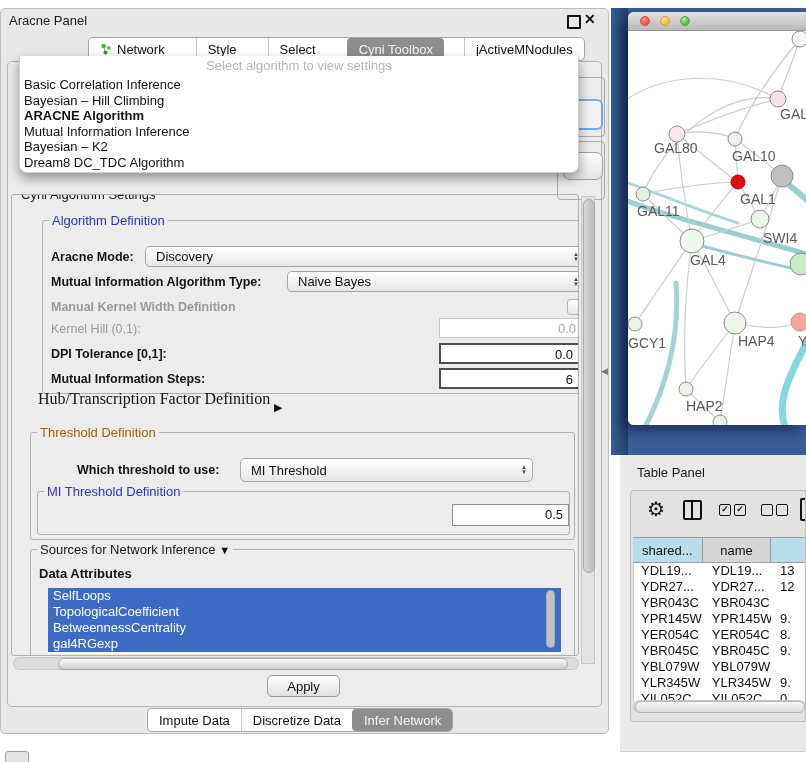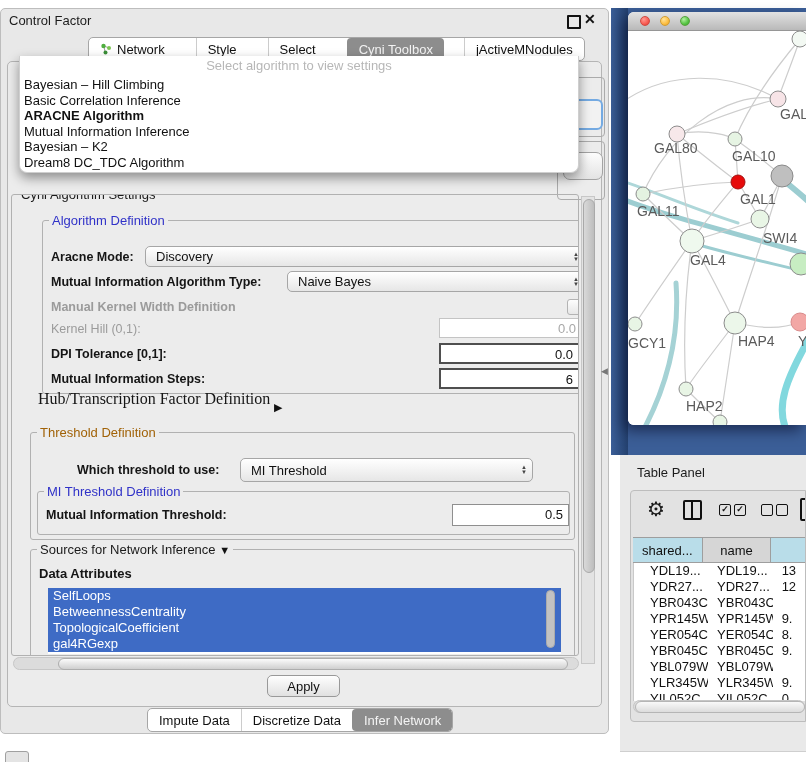--- a/index.html
+++ b/index.html
@@ -103,38 +103,38 @@
       text-align:center;color:#111;font-weight:bold;box-sizing:content-box;}
   .icon-page{position:absolute;left:169px;top:1px;width:12px;height:19px;border:2.5px solid #111;border-radius:2px;}
 
   .ttable{position:absolute;left:2px;top:46px;width:174px;}
   .thead{display:flex;height:24px;border-top:1px solid #9e9e9e;border-bottom:1px solid #9e9e9e;}
   .th{box-sizing:border-box;border-right:1px solid #9e9e9e;display:flex;align-items:center;justify-content:center;font-size:13px;color:#111;}
   .th.c1{width:78px;background:#b9dde9;}
   .th.c2{width:77px;background:#d6d6d6;}
   .th.c3{width:40px;background:#b9dde9;border-right:none;}
   .tbody{background:#fff;height:138px;overflow:hidden;border-left:1px solid #c9c9c9;}
-  .trow{display:flex;height:16px;line-height:16px;font-size:13px;color:#111;padding-left:9px;}
+  .trow{display:flex;height:16px;line-height:16px;font-size:13px;color:#111;}
   .td{box-sizing:border-box;white-space:nowrap;overflow:hidden;}
   .td.c1{width:78px;padding-left:7px;}
   .td.c2{width:77px;padding-left:9px;}
   .td.c3{width:40px;padding-left:9px;}
   .tp-hscroll{position:absolute;left:2px;top:209px;width:172px;height:13px;background:#ddd;border:1px solid #c6c6c6;border-radius:7px;box-sizing:border-box;}
   .tp-hscroll .thumb{position:absolute;left:1px;top:0px;width:168px;height:10px;border-radius:6px;background:linear-gradient(#f9f9f9,#dcdcdc);border:1px solid #b5b5b5;}
 
   .corner-icon{position:absolute;left:5px;top:751px;width:22px;height:12px;border:1px solid #a0a0a0;
                border-radius:3px 3px 0 0;background:#e4e4e4;}
 </style>
 </head>
 <body>
 
 <div class="screen">
 
   <div class="cpanel">
-    <div class="cp-title">Control Factor</div>
+    <div class="cp-title">Aracne Panel</div>
     <div class="cp-min"></div>
     <div class="cp-close">✕</div>
 
     <div class="tabbar top">
       <div class="tab">
         <svg class="neticon" width="12" height="12">
           <line x1="4" y1="3" x2="9" y2="5" stroke="#9a9a9a" stroke-width="1"></line>
           <line x1="4" y1="3" x2="5" y2="9" stroke="#9a9a9a" stroke-width="1"></line>
           <circle cx="3.5" cy="3" r="2.2" fill="#4fae3f"></circle>
           <circle cx="9" cy="5" r="2" fill="#7cc653"></circle>
@@ -210,39 +210,38 @@
         <div class="combo" style="left:209px;top:25px;width:293px;height:24px;">
           <span class="val">MI Threshold</span>
           <span class="arrows">
               <i>▲</i>
               <i>▼</i>
             </span>
         </div>
 
         <div class="gbox" style="left:6px;top:58px;width:533px;height:44px;">
           <span class="gb-title t-blue">MI Threshold Definition</span>
-          <span class="lbl" style="left:8px;top:16px;">Mutual Information Threshold:</span>
           <div class="tfield" style="left:414px;top:12px;width:117px;height:22px;border-color:#8f8f8f;">0.5</div>
         </div>
       </div>
 
       <div class="gbox" style="left:18px;top:354px;width:545px;height:120px;">
         <span class="gb-title">
           <span>Sources for Network Inference</span>
           <span class="src-arrow">▼</span>
         </span>
         <span class="lbl" style="left:8px;top:16px;font-size:13px;">Data Attributes</span>
 
         <div class="attr-list" style="left:17px;top:38px;width:513px;height:66px;">
 
             <div class="attr-item" style="background:#3e6bc5;">SelfLoops</div>
 
+            <div class="attr-item" style="background:#3e6bc5;">TopologicalCoefficient</div>
+
             <div class="attr-item" style="background:#3e6bc5;">BetweennessCentrality</div>
-
-            <div class="attr-item" style="background:#3e6bc5;">TopologicalCoefficient</div>
 
             <div class="attr-item" style="background:#3e6bc5;">gal4RGexp</div>
 
           <div class="list-scroll" style="left:498px;top:2px;height:58px;"></div>
         </div>
       </div>
     </div>
 
     <div class="vscroll" style="left:580px;top:187px;height:468px;">
       <div class="thumb" style="top:2px;height:372px;"></div>
@@ -261,23 +260,23 @@
           <span>Discretize Data</span>
         </div>
       <div class="tab selected">
           <span>Infer Network</span>
         </div>
     </div>
 
     <div class="popup">
       <div class="popup-hint">Select algorithm to view settings</div>
 
+        <div class="popup-item">Basic Correlation Inference</div>
+
         <div class="popup-item">Bayesian – Hill Climbing</div>
-
-        <div class="popup-item">Basic Correlation Inference</div>
 
         <div class="popup-item sel">ARACNE Algorithm</div>
 
         <div class="popup-item">Mutual Information Inference</div>
 
         <div class="popup-item">Bayesian – K2</div>
 
         <div class="popup-item">Dream8 DC_TDC Algorithm</div>
 
     </div>

